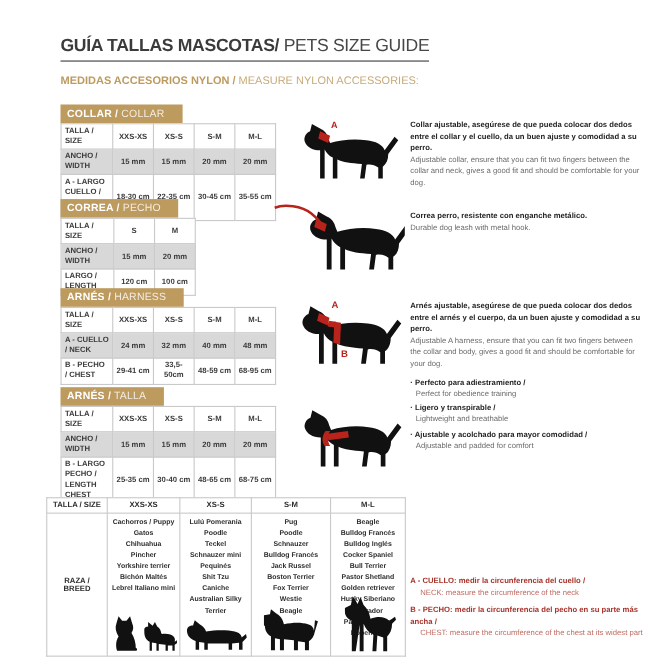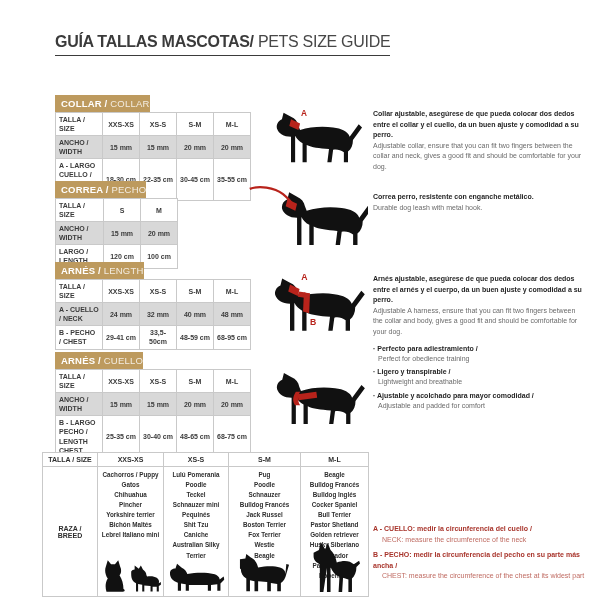--- a/index.html
+++ b/index.html
@@ -8,21 +8,21 @@
 
   
   .title{position:absolute;left:55px;top:33px;font-size:16px;font-weight:bold;letter-spacing:-0.3px;
          padding-bottom:4px;border-bottom:1.5px solid #3b3b3b;white-space:nowrap;}
   .title .en{font-weight:normal;color:#474747;}
   .subtitle{position:absolute;left:55px;top:68px;font-size:10px;font-weight:bold;color:#bd9a5e;white-space:nowrap;}
   .subtitle .en{font-weight:normal;opacity:.85;}
 
   
   .badge{position:absolute;left:55px;background:#bd9a5e;color:#fff;font-size:9.5px;font-weight:bold;
-         padding:3px 0 3px 6px;letter-spacing:.2px;white-space:nowrap;}
+         padding:3px 16px 3px 6px;letter-spacing:.2px;white-space:nowrap;}
   .badge .en{font-weight:normal;color:rgba(255,255,255,.82);}
 
   
   table.sizes{position:absolute;border-collapse:collapse;table-layout:fixed;font-size:7px;color:#3b3b3b;background:#fff;}
   .sizes td{border:1px solid #c9c9c9;padding:2px 3px;font-weight:bold;text-align:center;line-height:1.3;}
   .sizes td.lbl{text-align:left;}
   .sizes tr.gray td{background:#d8d8d8;}
 
   
   .desc{position:absolute;left:373px;width:214px;font-size:7px;line-height:1.5;}
@@ -97,20 +97,21 @@
       <symbol id="doberman" viewBox="0 0 56 58">
         <path class="sil" d="M4,17 L4,13 L10,10 L12,1 L17,9 L20,2 L23,10
           C26,13 28,16 29,20 L30,24 C38,21 45,22 49,26 L55,22 L56,25 L52,29
           C52,35 50,39 47,42 L47,57 L43,57 L43,43 L37,41 L36,57 L32,57 L33,40
           C28,38 25,34 23,29 L23,57 L19,57 L19,30 L15,57 L11,57 L11,26 C7,24 4,21 4,17 Z"></path>
       </symbol>
     </defs>
   </svg>
 
   <div class="title"><span>GUÍA TALLAS MASCOTAS/</span><span class="en"> PETS SIZE GUIDE</span></div>
+  <div class="subtitle"><span>MEDIDAS ACCESORIOS NYLON /</span><span class="en"> MEASURE NYLON ACCESSORIES:</span></div>
 
   <div class="badge" style="top:95px;"><span>COLLAR /</span><span class="en"> COLLAR</span></div>
   <table class="sizes" style="top:112px;left:55px;width:195px;">
     <colgroup>
         <col style="width:47px">
         <col style="width:37px">
         <col style="width:37px">
         <col style="width:37px">
         <col style="width:37px">
       </colgroup>
@@ -176,21 +177,21 @@
   <svg class="illus" style="left:248px;top:184px;" width="120" height="64" viewBox="-22 0 137 70">
     <use href="#dog"></use>
     <path class="accent-line" d="M-20,4 C-10,0 8,2 18,10 C24,15 27,18 29,22"></path>
     <polygon class="accent" points="23,16 34,21 32,29 21,24"></polygon>
   </svg>
   <div class="desc" style="top:192px;">
     <span class="es">Correa perro, resistente con enganche metálico.</span>
     <span class="en">Durable dog leash with metal hook.</span>
   </div>
 
-  <div class="badge" style="top:262px;"><span>ARNÉS /</span><span class="en"> LENGTH</span></div>
+  <div class="badge" style="top:262px;"><span>ARNÉS /</span><span class="en"> HARNESS</span></div>
   <table class="sizes" style="top:279px;left:55px;width:195px;">
     <colgroup>
         <col style="width:47px">
         <col style="width:37px">
         <col style="width:37px">
         <col style="width:37px">
         <col style="width:37px">
       </colgroup>
     <tbody>
         <tr>
@@ -222,21 +223,21 @@
     <polygon class="accent" points="33,24 41,25 40,31 32,30"></polygon>
     <polygon class="accent" points="39,25 46,26 45,49 38,47"></polygon>
     <text class="marker" x="36" y="11">A</text>
     <text class="marker" x="46" y="62">B</text>
   </svg>
   <div class="desc" style="top:274px;">
     <span class="es">Arnés ajustable, asegúrese de que pueda colocar dos dedos entre el arnés y el cuerpo, da un buen ajuste y comodidad a su perro.</span>
     <span class="en">Adjustable A harness, ensure that you can fit two fingers between the collar and body, gives a good fit and should be comfortable for your dog.</span>
   </div>
 
-  <div class="badge" style="top:352px;"><span>ARNÉS /</span><span class="en"> CUELLO</span></div>
+  <div class="badge" style="top:352px;"><span>ARNÉS /</span><span class="en"> TALLA</span></div>
   <table class="sizes" style="top:369px;left:55px;width:195px;">
     <colgroup>
         <col style="width:47px">
         <col style="width:37px">
         <col style="width:37px">
         <col style="width:37px">
         <col style="width:37px">
       </colgroup>
     <tbody>
         <tr>

